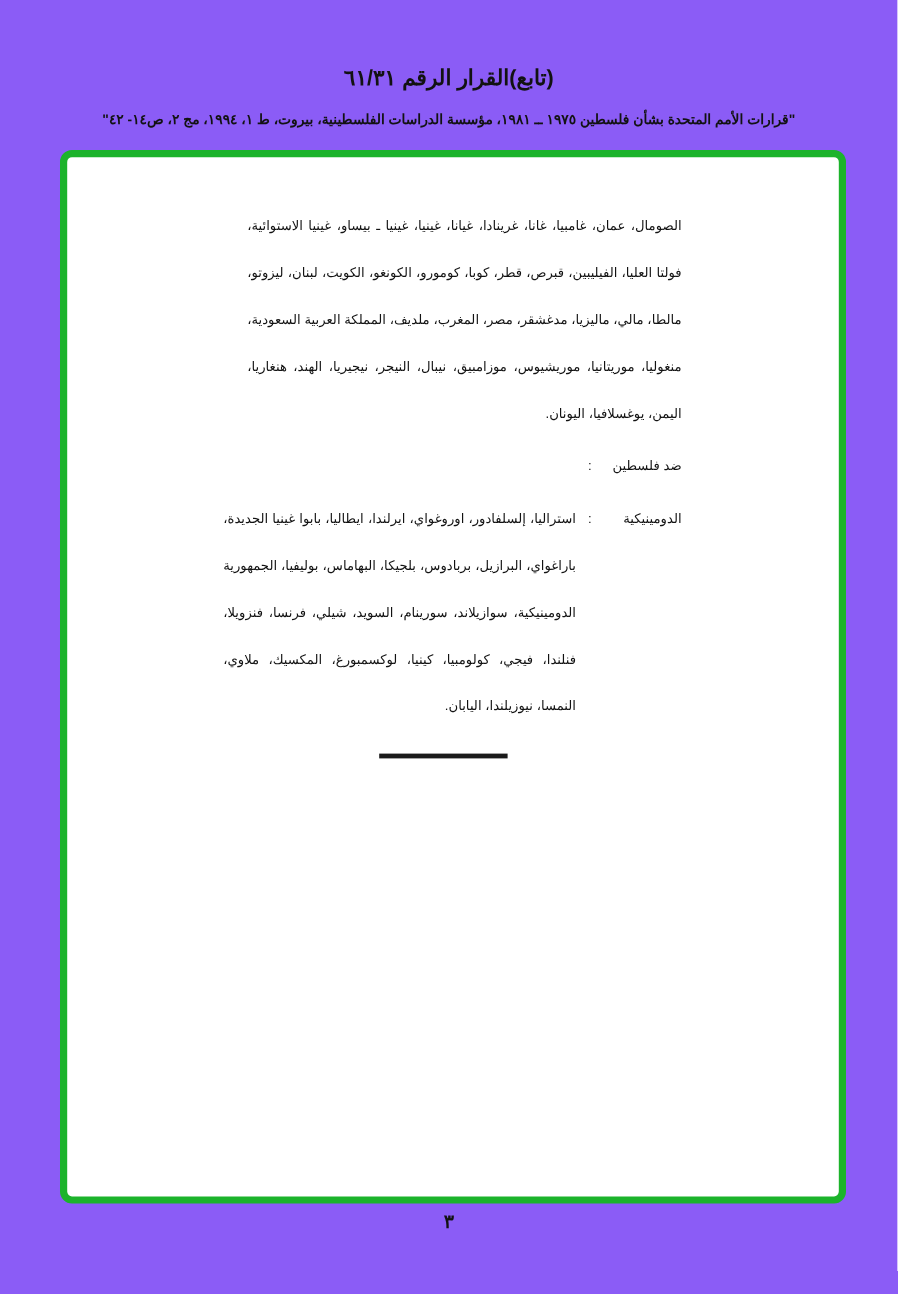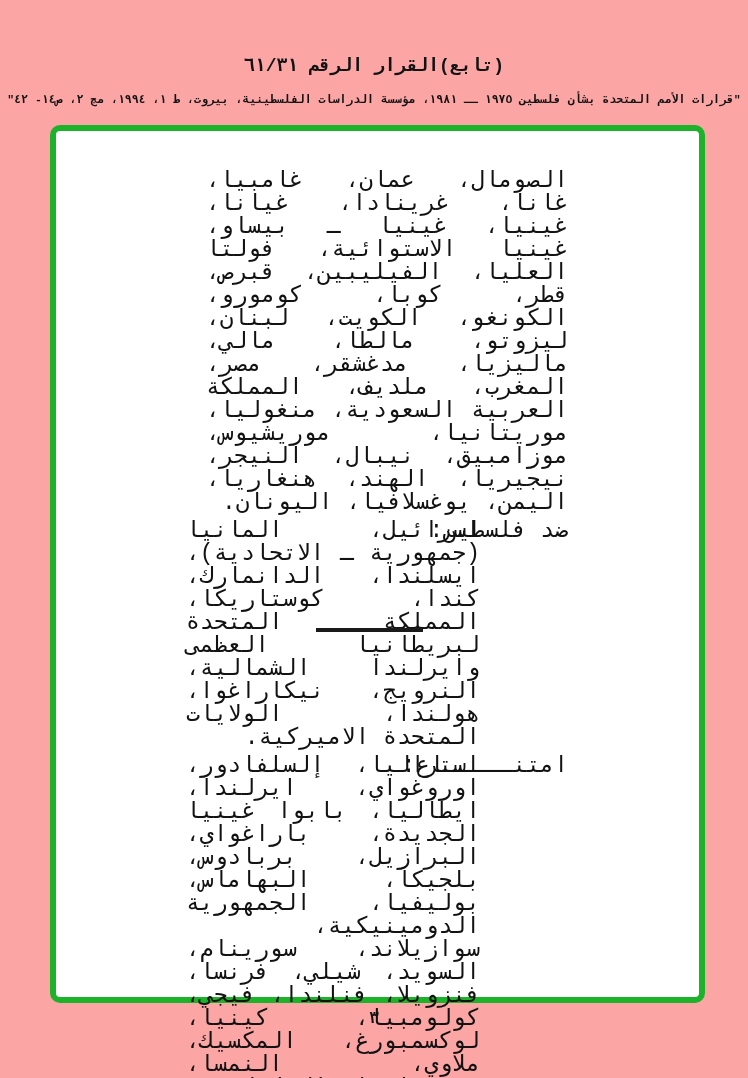--- a/index.html
+++ b/index.html
@@ -1,20 +1,20 @@
 <!DOCTYPE html>
 <html lang="ar"><head>
 <meta charset="utf-8">
 <style>
   html,body{margin:0;padding:0;background:#ffffff;}
   .page{
     position:relative;
     width:748px;height:1078px;
-    background:#fca5a5;
-    font-family:Liberation Mono, monospace;
+    background:#8b5cf6;
+    font-family:Liberation Sans, sans-serif;
     color:#121212;
     overflow:hidden;
   }
   .doc-title{
     position:absolute;top:54px;left:0;right:0;
     text-align:center;direction:rtl;
     font-weight:bold;font-size:18px;letter-spacing:.5px;
   }
   .doc-source{
     position:absolute;top:92px;left:0;right:0;
@@ -26,21 +26,21 @@
     position:absolute;left:50px;top:125px;
     width:655px;height:878px;
     box-sizing:border-box;
     border:6px solid #1cb32b;
     border-radius:10px;
     background:#ffffff;
   }
   .text-block{
     position:absolute;top:170px;right:180px;width:382px;
     direction:rtl;
-    font-size:23px;line-height:23px;
+    font-size:11px;line-height:39px;
   }
   .entry{display:flex;gap:10px;margin-bottom:5px;}
   .entry-label{
     flex:none;width:78px;
     display:flex;justify-content:space-between;align-items:flex-start;
     white-space:nowrap;
   }
   .entry-body{
     flex:1 1 auto;
     text-align:justify;
@@ -70,26 +70,25 @@
 
     <div class="entry no-label">
       <div class="entry-body">الصومال، عمان، غامبيا، غانا، غرينادا، غيانا، غينيا، غينيا ـ بيساو، غينيا الاستوائية، فولتا العليا، الفيليبين، قبرص، قطر، كوبا، كومورو، الكونغو، الكويت، لبنان، ليزوتو، مالطا، مالي، ماليزيا، مدغشقر، مصر، المغرب، ملديف، المملكة العربية السعودية، منغوليا، موريتانيا، موريشيوس، موزامبيق، نيبال، النيجر، نيجيريا، الهند، هنغاريا، اليمن، يوغسلافيا، اليونان.</div>
     </div>
 
     <div class="entry">
       <div class="entry-label">
         <span>ضد فلسطين</span>
         <span>:</span>
       </div>
-      <div class="entry-body">اسرائيل، المانيا (جمهورية ـ الاتحادية)، ايسلندا، الدانمارك، كندا، كوستاريكا، المملكة المتحدة لبريطانيا العظمى وايرلندا الشمالية، النرويج، نيكاراغوا، هولندا، الولايات المتحدة الاميركية.</div>
     </div>
 
     <div class="entry">
       <div class="entry-label">
-        <span>امتنـــــاع</span>
+        <span>الدومينيكية</span>
         <span>:</span>
       </div>
       <div class="entry-body">استراليا، إلسلفادور، اوروغواي، ايرلندا، ايطاليا، بابوا غينيا الجديدة، باراغواي، البرازيل، بربادوس، بلجيكا، البهاماس، بوليفيا، الجمهورية الدومينيكية، سوازيلاند، سورينام، السويد، شيلي، فرنسا، فنزويلا، فنلندا، فيجي، كولومبيا، كينيا، لوكسمبورغ، المكسيك، ملاوي، النمسا، نيوزيلندا، اليابان.</div>
     </div>
 
   </div>
 
   <div class="separator-rule"></div>
 
   <div class="page-number">٣</div>

